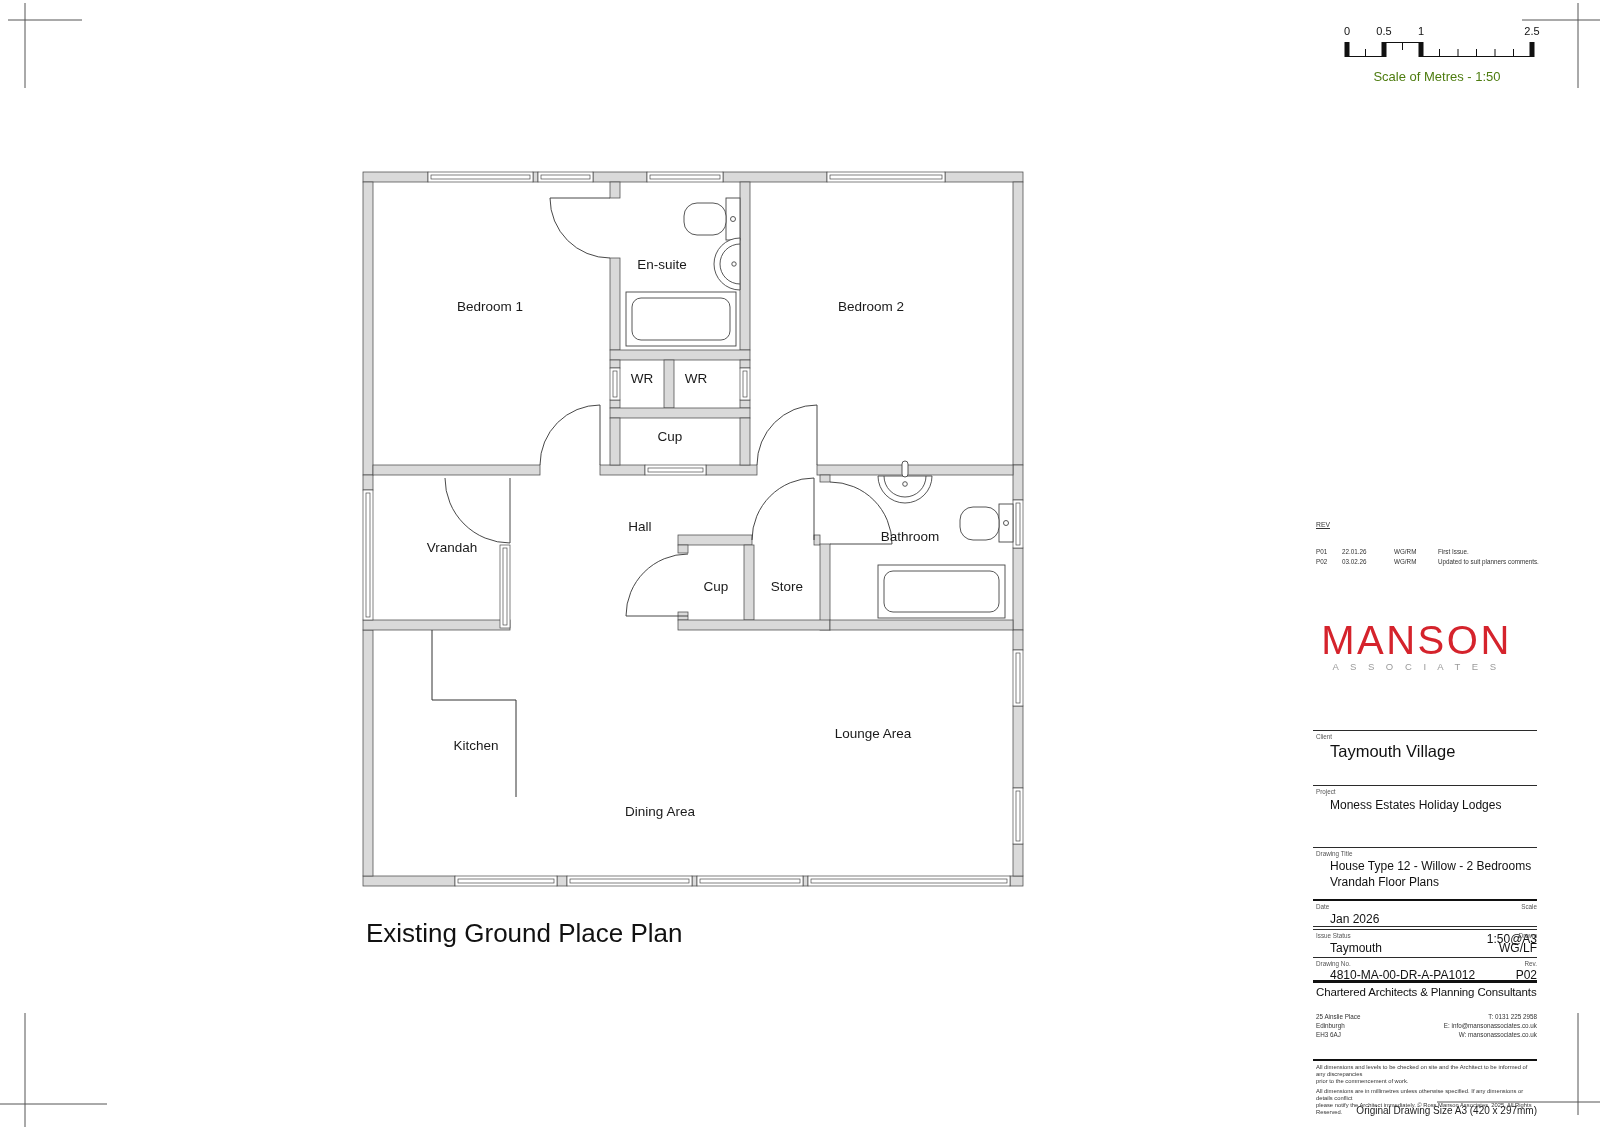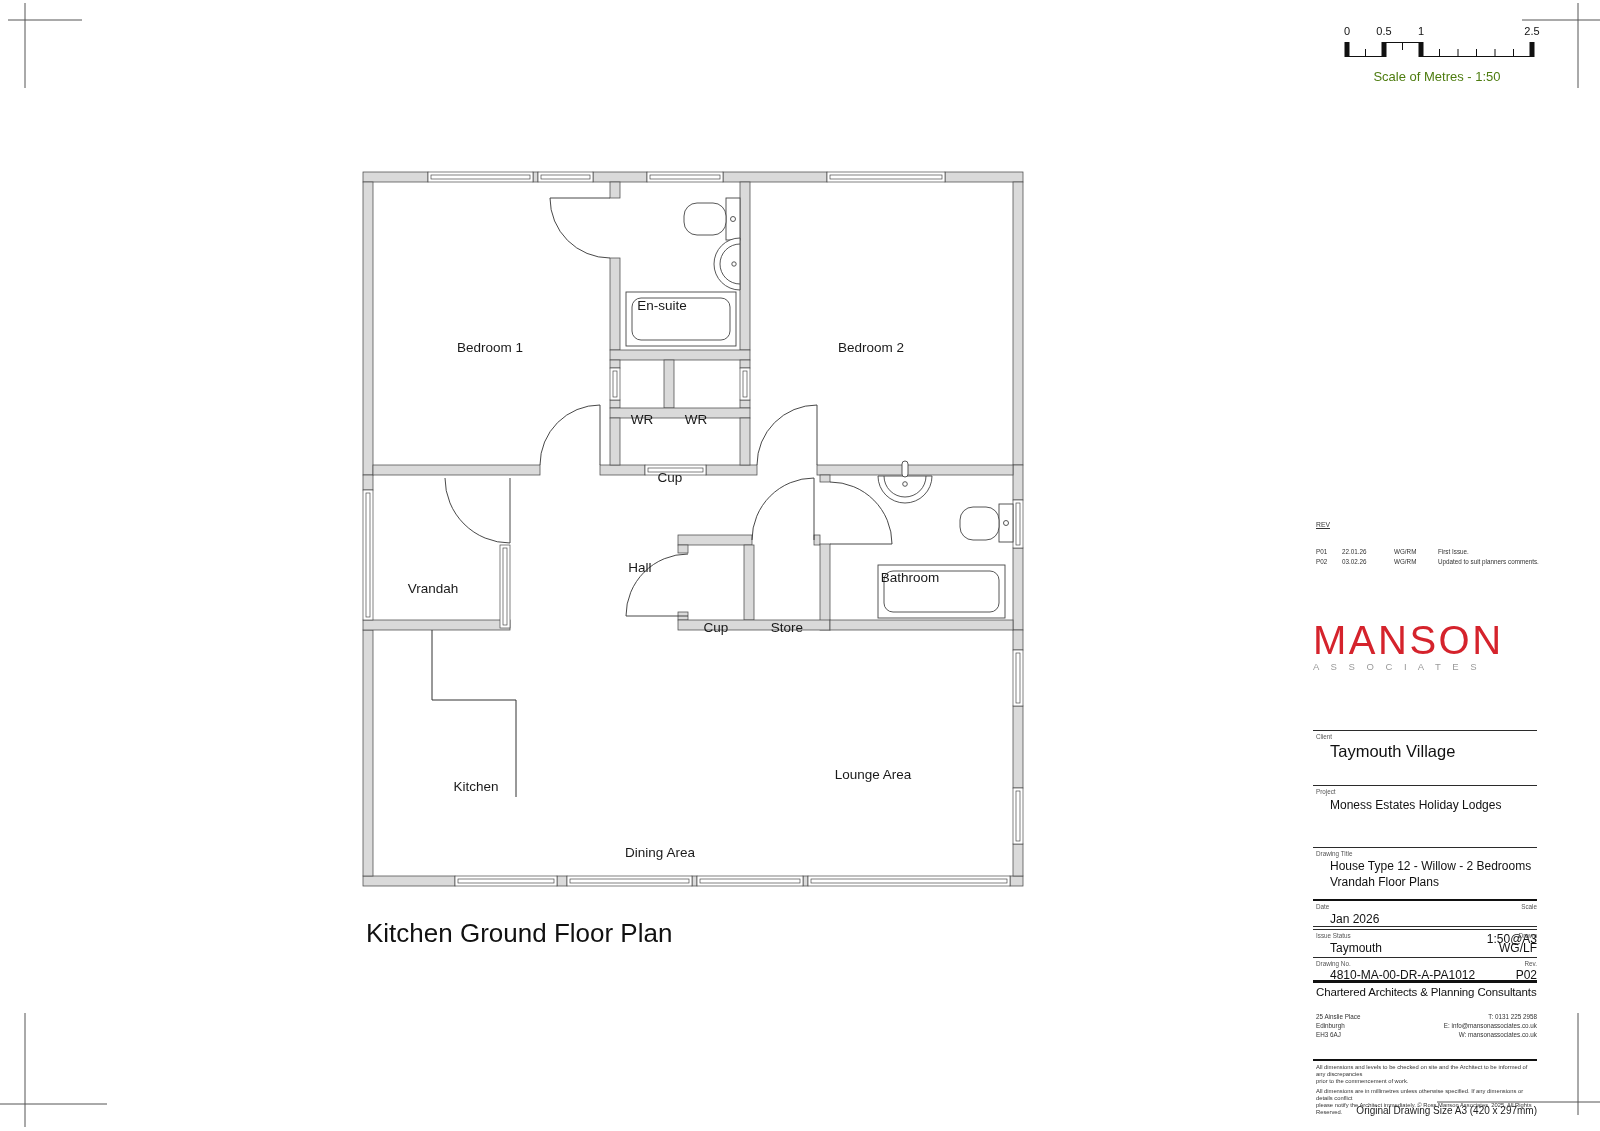--- a/index.html
+++ b/index.html
@@ -1,31 +1,31 @@
 <!DOCTYPE html>
 <html><head>
 <meta charset="utf-8">
 <style>
   html,body{margin:0;padding:0;background:#fff;}
   #page{position:relative;width:1600px;height:1131px;background:#fff;overflow:hidden;
         font-family:"Liberation Sans","DejaVu Sans",sans-serif;color:#1a1a1a;}
   #plan-svg{position:absolute;left:0;top:0;}
-  .lbl{position:absolute;transform:translate(-50%,-50%);font-size:13.5px;white-space:nowrap;color:#1a1a1a;margin-top:41px;}
+  .lbl{position:absolute;transform:translate(-50%,-50%);font-size:13.5px;white-space:nowrap;color:#1a1a1a;}
   .plan-title{position:absolute;left:366px;top:918px;font-size:26px;color:#111;white-space:nowrap;}
   .tick-lbl{position:absolute;transform:translateX(-50%);top:25px;font-size:11px;color:#111;}
   .scale-caption{position:absolute;transform:translateX(-50%);left:1437px;top:69px;font-size:13px;color:#4d7c0f;white-space:nowrap;}
   .hline{position:absolute;background:#2b2b2b;}
   .tb-label{position:absolute;font-size:6.3px;color:#555;white-space:nowrap;}
   .tb-label.r{transform:translateX(-100%);}
   .tb-val{position:absolute;font-size:12px;color:#111;white-space:nowrap;}
   .tb-val.r{transform:translateX(-100%);}
   .rev-head{position:absolute;left:1316px;top:521px;font-size:6.8px;color:#333;text-decoration:underline;}
   .rev-row{position:absolute;left:1316px;display:flex;font-size:6.3px;color:#333;white-space:nowrap;}
   .rev-row .c1{width:26px;}.rev-row .c2{width:52px;}.rev-row .c3{width:44px;}
-  .logo{position:absolute;left:1313px;top:620px;width:207px;text-align:left;}
+  .logo{position:absolute;left:1313px;top:620px;width:207px;text-align:center;}
   .logo-main{font-size:40px;line-height:1;letter-spacing:2.5px;color:#d5232c;font-weight:500;}
   .logo-sub{margin-top:1px;font-size:9.5px;letter-spacing:4.5px;color:#9a9a9a;}
   .client-val{position:absolute;left:1330px;top:742px;font-size:16.5px;color:#111;white-space:nowrap;}
   .tagline{position:absolute;left:1316px;top:986px;font-size:11.5px;letter-spacing:-0.15px;color:#111;white-space:nowrap;}
   .addr{position:absolute;left:1316px;top:1012px;font-size:6.3px;line-height:9px;color:#333;}
   .contact{position:absolute;left:1537px;top:1012px;transform:translateX(-100%);text-align:right;font-size:6.3px;line-height:9px;color:#333;white-space:nowrap;}
   .disclaimer{position:absolute;left:1316px;top:1064px;width:222px;font-size:5.8px;line-height:7.2px;color:#333;}
   .disclaimer .p2{margin-top:2px;}
   .orig-size{position:absolute;left:1537px;top:1105px;transform:translateX(-100%);font-size:10px;color:#222;white-space:nowrap;}
 </style>
@@ -205,29 +205,29 @@
   <span class="tick-lbl" style="left:1532px">2.5</span>
   <div class="scale-caption">Scale of Metres - 1:50</div>
 
   <div class="lbl" style="left:490px;top:306px">Bedroom 1</div>
   <div class="lbl" style="left:662px;top:264px">En-suite</div>
   <div class="lbl" style="left:871px;top:306px">Bedroom 2</div>
   <div class="lbl" style="left:642px;top:378px">WR</div>
   <div class="lbl" style="left:696px;top:378px">WR</div>
   <div class="lbl" style="left:670px;top:436px">Cup</div>
   <div class="lbl" style="left:640px;top:526px">Hall</div>
-  <div class="lbl" style="left:433px;top:547px">Vrandah</div>
+  <div class="lbl" style="left:452px;top:547px">Vrandah</div>
   <div class="lbl" style="left:910px;top:536px">Bathroom</div>
   <div class="lbl" style="left:716px;top:586px">Cup</div>
   <div class="lbl" style="left:787px;top:586px">Store</div>
   <div class="lbl" style="left:476px;top:745px">Kitchen</div>
   <div class="lbl" style="left:873px;top:733px">Lounge Area</div>
   <div class="lbl" style="left:660px;top:811px">Dining Area</div>
 
-  <div class="plan-title">Kitchen Ground Floor Plan</div>
+  <div class="plan-title">Existing Ground Place Plan</div>
 
   <div class="rev-head">REV</div>
   <div class="rev-row" style="top:548px">
     <span class="c1">P01</span>
     <span class="c2">22.01.26</span>
     <span class="c3">WG/RM</span>
     <span class="c4">First Issue.</span>
   </div>
   <div class="rev-row" style="top:558px">
     <span class="c1">P02</span>

